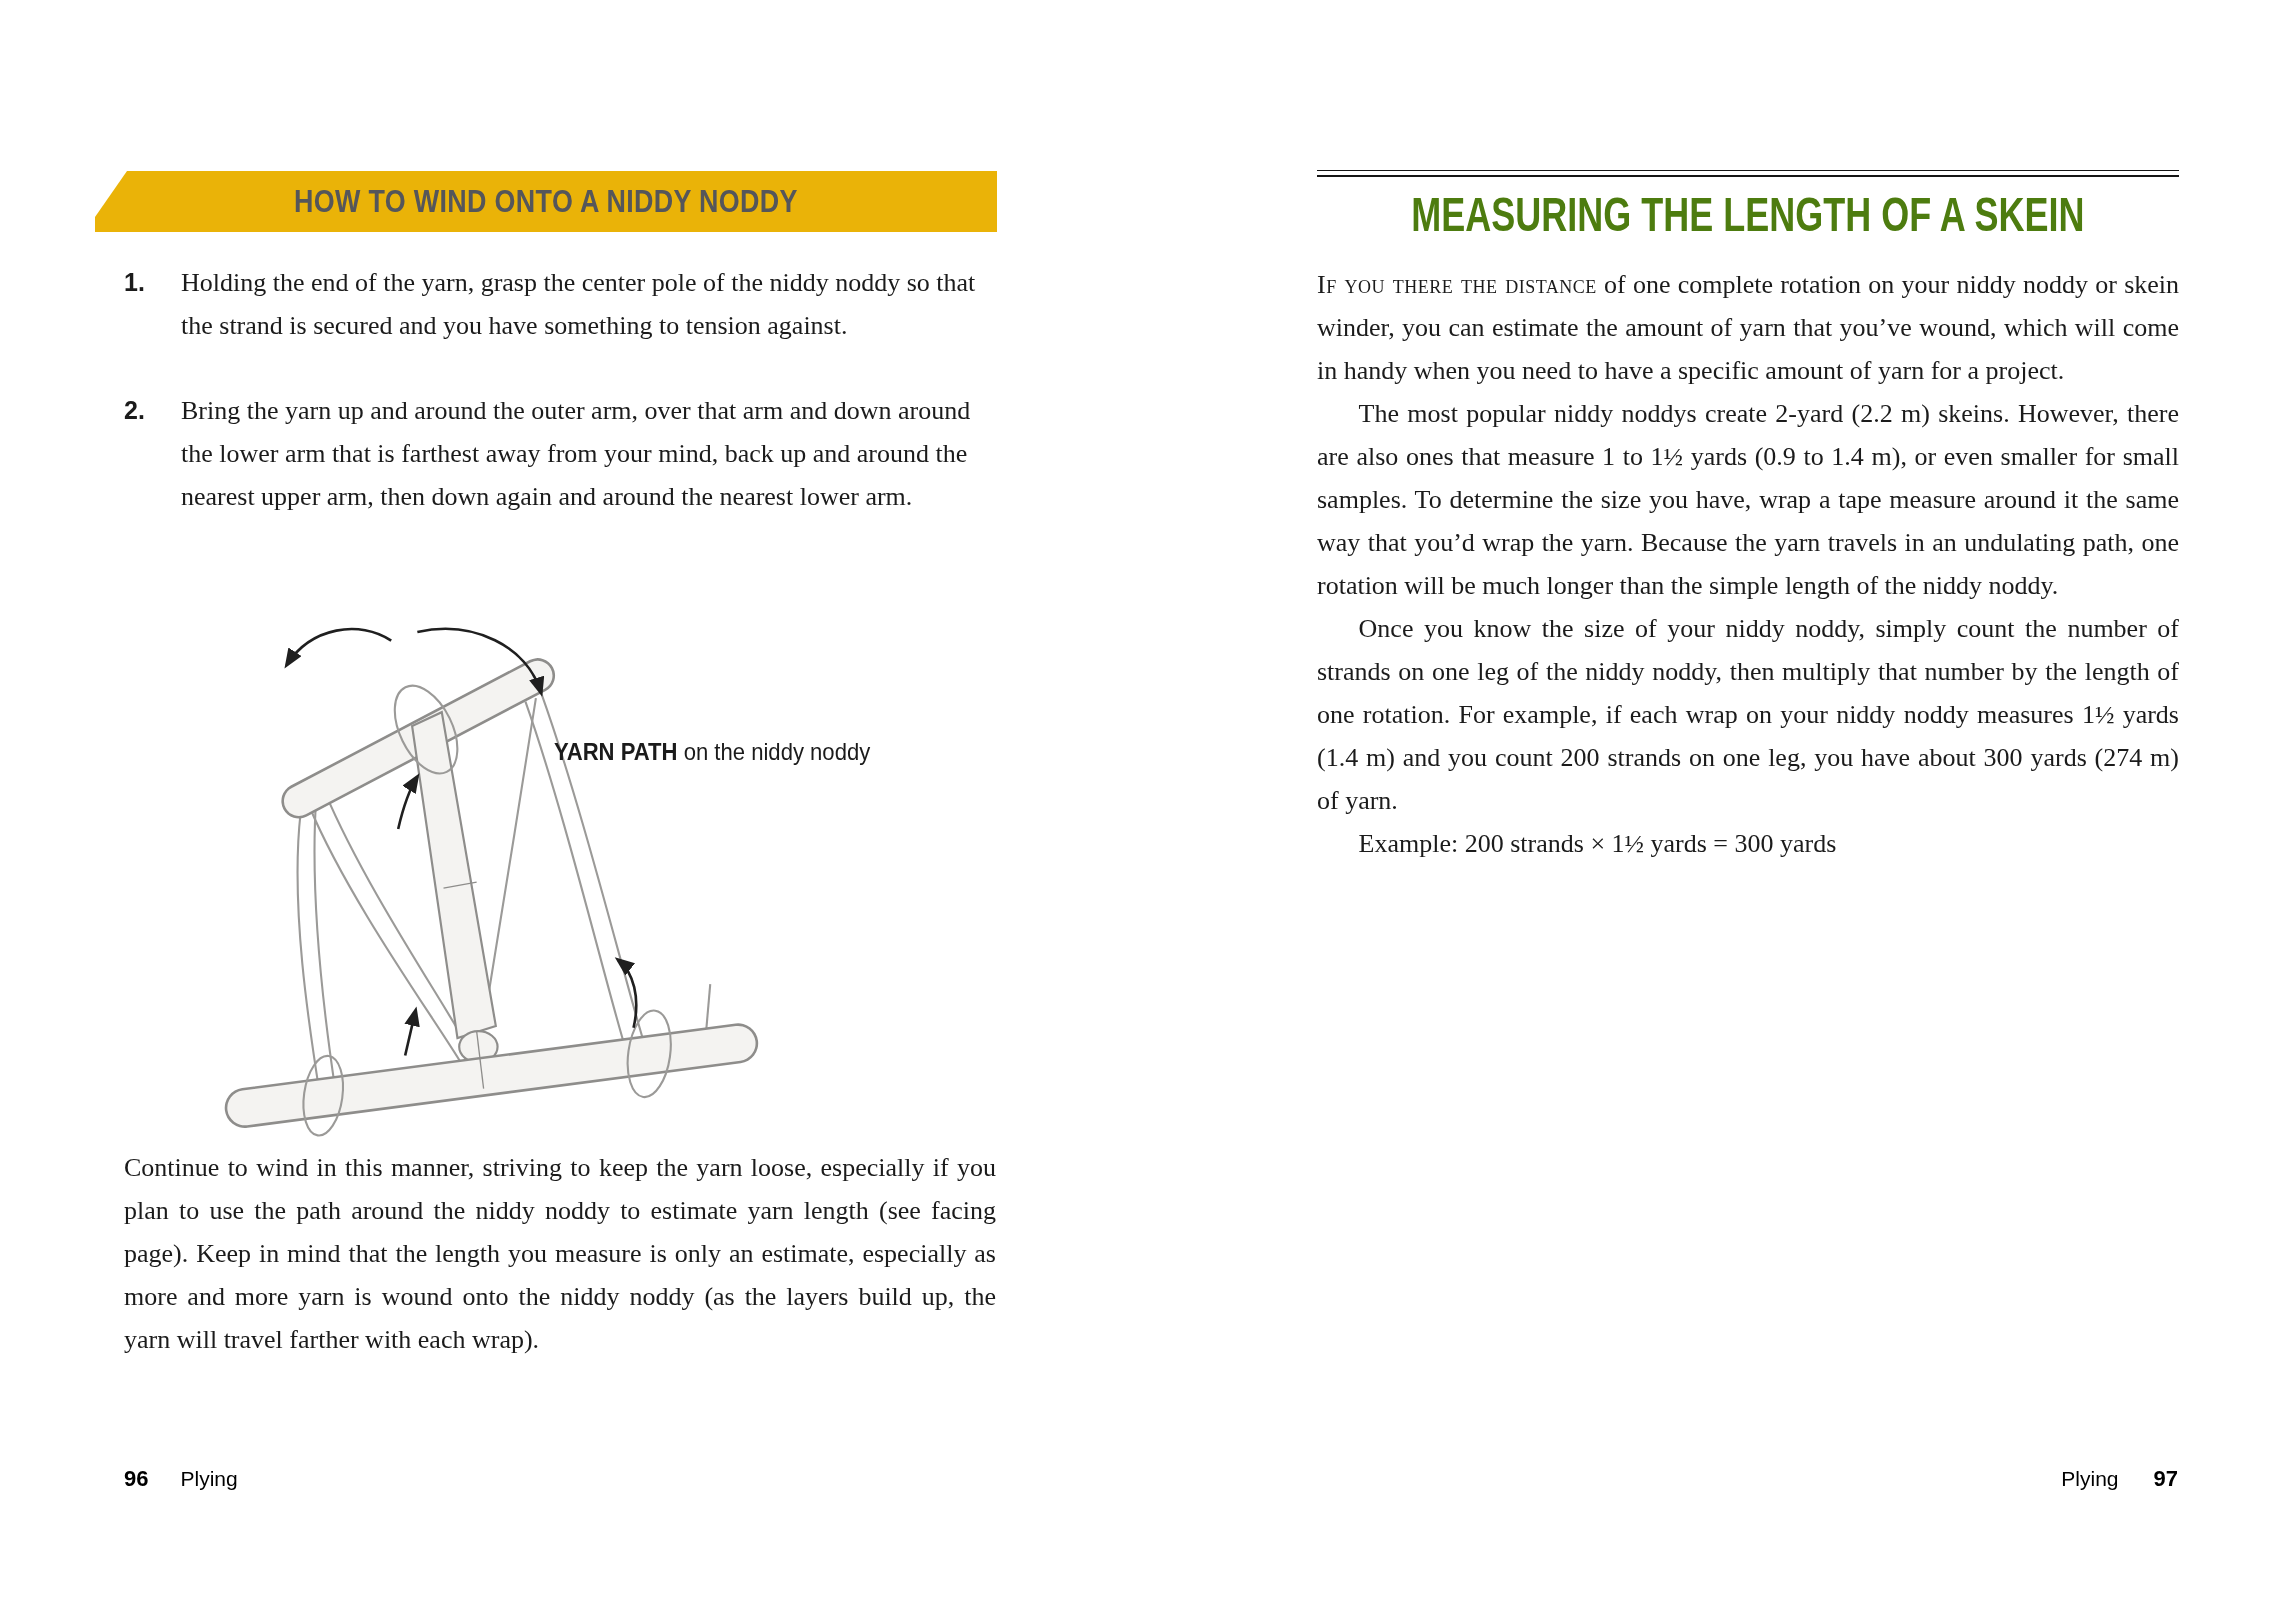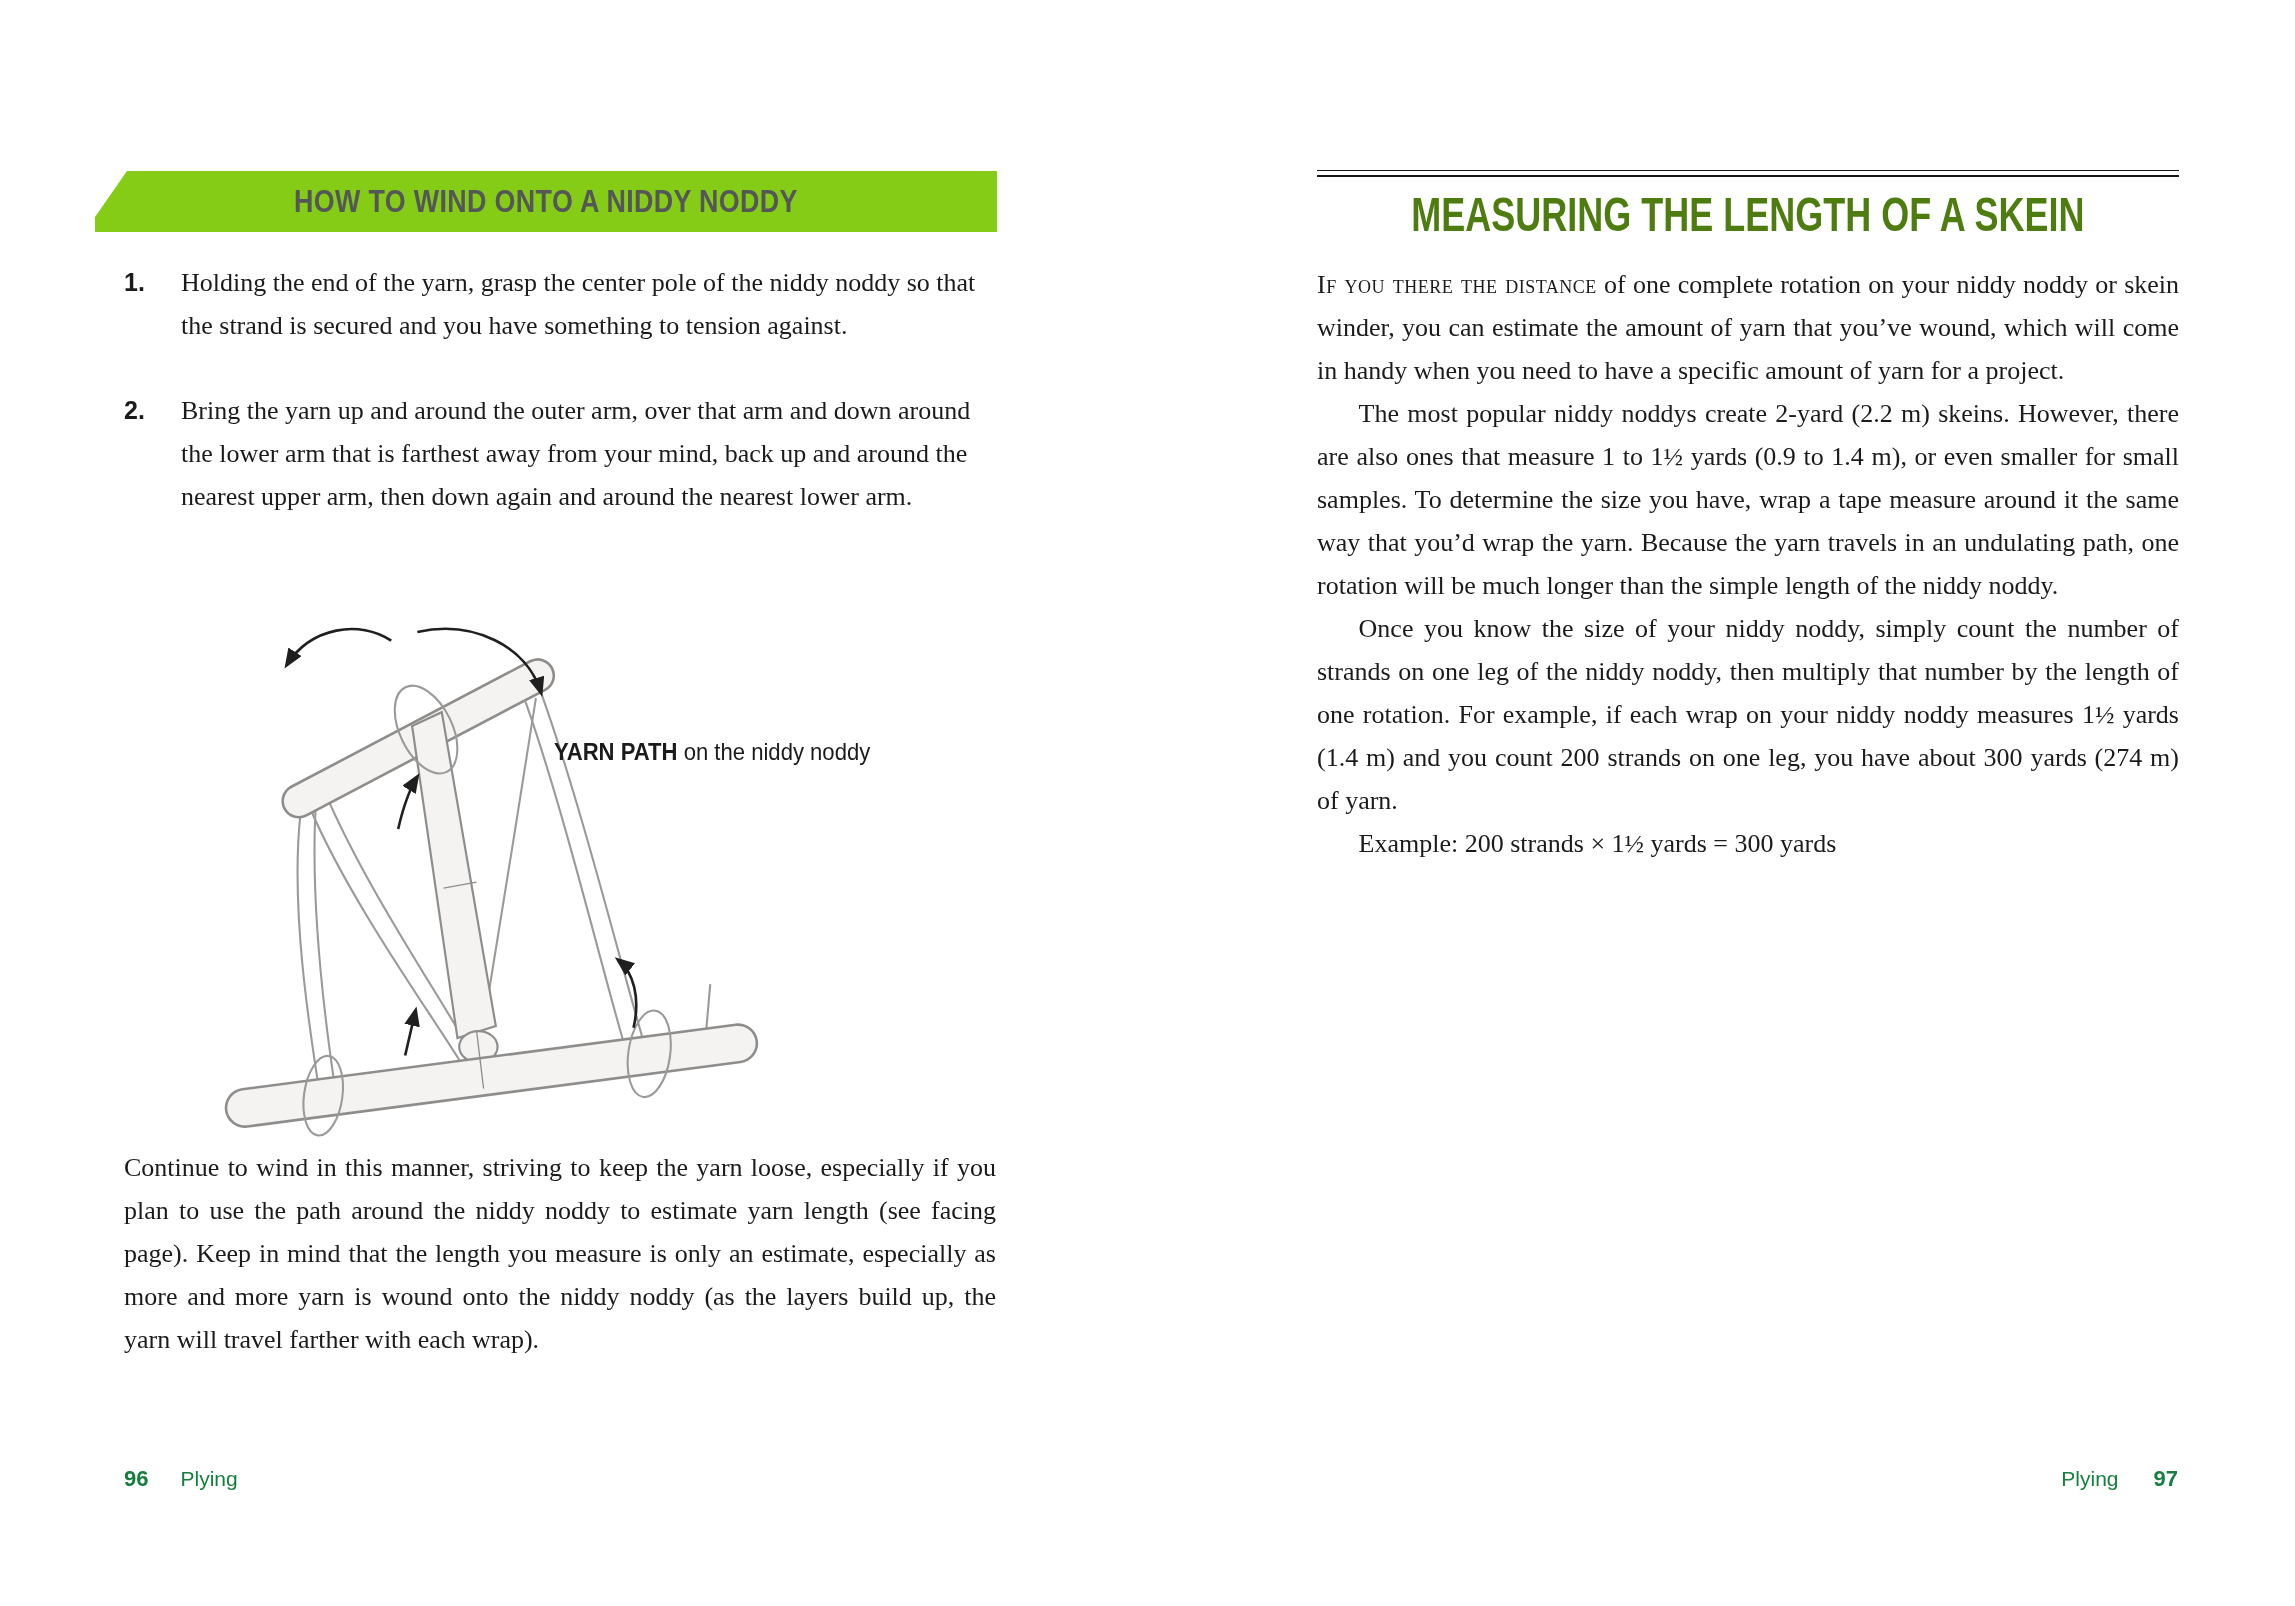--- a/index.html
+++ b/index.html
@@ -6,21 +6,21 @@
   body {
     width:2295px; height:1607px; position:relative; overflow:hidden;
     background:#ffffff; color:#1b1b1b;
     font-family:"Liberation Serif", serif;
   }
   .condense { display:inline-block; transform:scaleX(0.84); transform-origin:center; white-space:nowrap; }
 
   
   .left-banner {
     position:absolute; left:95px; top:171px; width:902px; height:61px;
-    background:#84cc16;
+    background:#eab308;
     clip-path:polygon(32px 0, 100% 0, 100% 100%, 0 100%, 0 46px);
     display:flex; align-items:center; justify-content:center;
   }
   .left-banner .title {
     font-family:"Liberation Sans", sans-serif; font-weight:bold;
     font-size:32px; color:#55565a; letter-spacing:0.4px;
   }
   .steps { position:absolute; left:124px; top:261px; width:874px; }
   .step { display:flex; margin-bottom:42px; }
   .step .num {
@@ -38,21 +38,21 @@
     transform:scaleX(0.92); transform-origin:left center;
   }
   .fig-caption .cap-bold { font-weight:bold; }
 
   .closing {
     position:absolute; left:124px; top:1146px; width:872px;
     font-size:26px; line-height:43px; text-align:justify; text-justify:inter-word;
     margin:0;
   }
 
-  .footer { position:absolute; top:1466px; font-family:"Liberation Sans", sans-serif; font-size:21px; color:#15803d; }
+  .footer { position:absolute; top:1466px; font-family:"Liberation Sans", sans-serif; font-size:21px; color:#000000; }
   .footer-left { left:124px; }
   .footer-right { right:117px; text-align:right; }
   .footer .pagenum { font-weight:bold; font-size:22px; }
   .footer-left .section { margin-left:32px; }
   .footer-right .pagenum { margin-left:35px; }
 
   
   .right-rule {
     position:absolute; left:1317px; top:170px; width:862px; height:4.4px;
     border-top:1.8px solid #151515; border-bottom:2.6px solid #151515;

